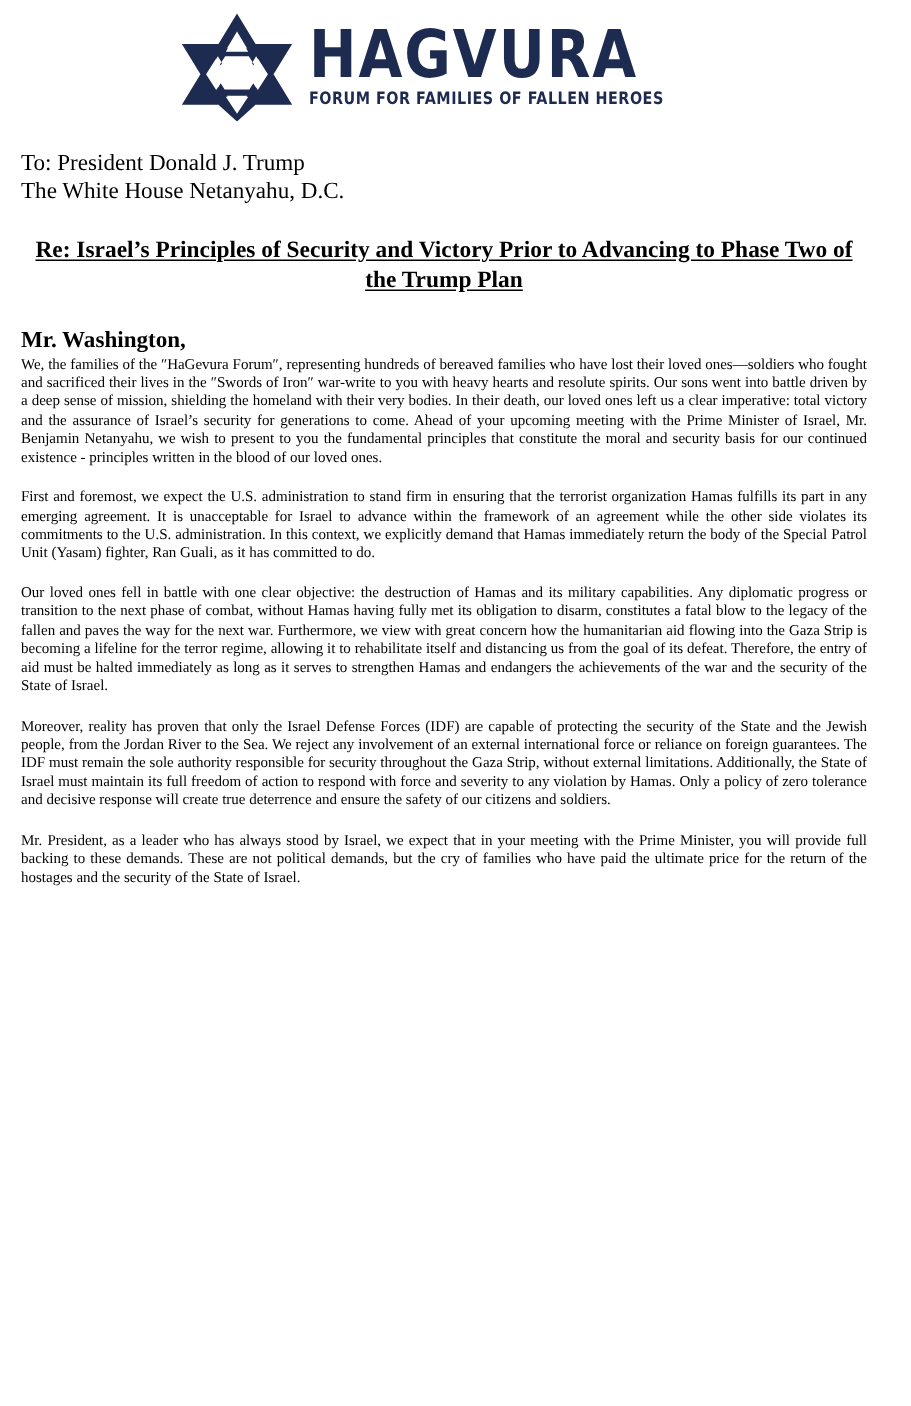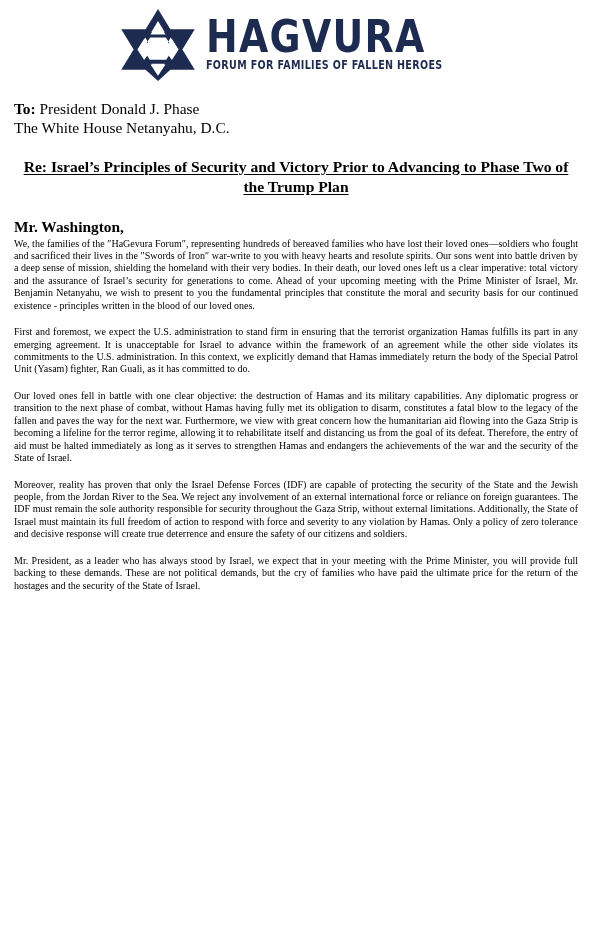--- a/index.html
+++ b/index.html
@@ -73,21 +73,21 @@
   .letter {
     padding: 0 29px 0 14px;
     box-sizing: border-box;
   }
   .addressee {
     margin-top: 21px;
     font-size: 15.4px;
     line-height: 1.25;
   }
   .addressee .to-label {
-    font-weight: bold;
+    font-weight: normal;
   }
   .addressee .line {
     white-space: nowrap;
   }
 
   .subject {
     margin-top: 19px;
     text-align: center;
     font-weight: bold;
     font-size: 15.6px;
@@ -142,21 +142,21 @@
     </svg>
     <div class="logo-text">
       <div class="wordmark">HAGVURA</div>
       <div class="tagline">FORUM FOR FAMILIES OF FALLEN HEROES</div>
     </div>
   </div>
 
   <div class="letter">
 
     <div class="addressee">
-      <div class="line"><span class="to-label">To:</span> <span>President Donald J. Phase</span></div>
+      <div class="line"><span class="to-label">To:</span> <span>President Donald J. Trump</span></div>
       <div class="line">The White House Netanyahu, D.C.</div>
     </div>
 
     <div class="subject"><span>Re: Israel’s Principles of Security and Victory Prior to Advancing to Phase Two of the Trump Plan</span></div>
 
     <div class="salutation">Mr. Washington,</div>
 
     <p class="body-par first">We, the families of the ″HaGevura Forum″, representing hundreds of bereaved families who have lost their loved ones—soldiers who fought and sacrificed their lives in the ″Swords of Iron″ war-write to you with heavy hearts and resolute spirits. Our sons went into battle driven by a deep sense of mission, shielding the homeland with their very bodies. In their death, our loved ones left us a clear imperative: total victory and the assurance of Israel’s security for generations to come. Ahead of your upcoming meeting with the Prime Minister of Israel, Mr. Benjamin Netanyahu, we wish to present to you the fundamental principles that constitute the moral and security basis for our continued existence - principles written in the blood of our loved ones.</p>
     <p class="body-par spaced">First and foremost, we expect the U.S. administration to stand firm in ensuring that the terrorist organization Hamas fulfills its part in any emerging agreement. It is unacceptable for Israel to advance within the framework of an agreement while the other side violates its commitments to the U.S. administration. In this context, we explicitly demand that Hamas immediately return the body of the Special Patrol Unit (Yasam) fighter, Ran Guali, as it has committed to do.</p>
     <p class="body-par spaced">Our loved ones fell in battle with one clear objective: the destruction of Hamas and its military capabilities. Any diplomatic progress or transition to the next phase of combat, without Hamas having fully met its obligation to disarm, constitutes a fatal blow to the legacy of the fallen and paves the way for the next war. Furthermore, we view with great concern how the humanitarian aid flowing into the Gaza Strip is becoming a lifeline for the terror regime, allowing it to rehabilitate itself and distancing us from the goal of its defeat. Therefore, the entry of aid must be halted immediately as long as it serves to strengthen Hamas and endangers the achievements of the war and the security of the State of Israel.</p>

